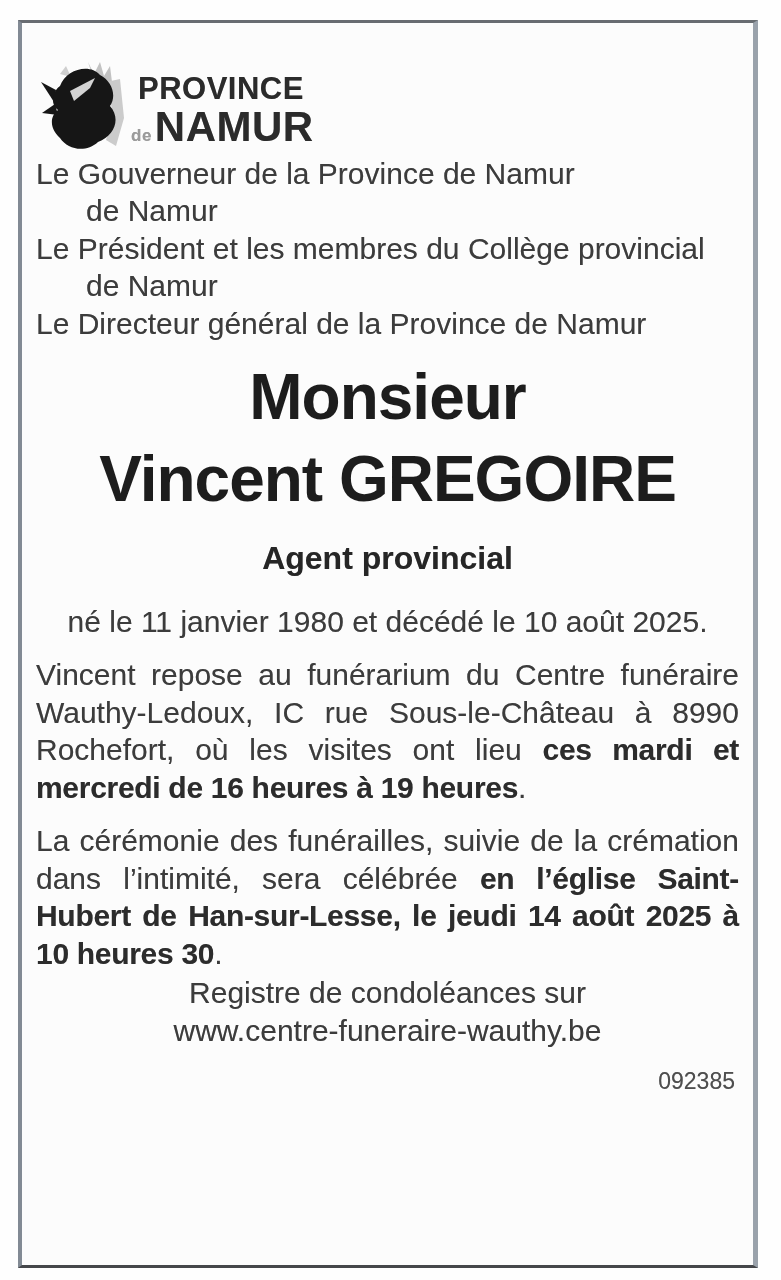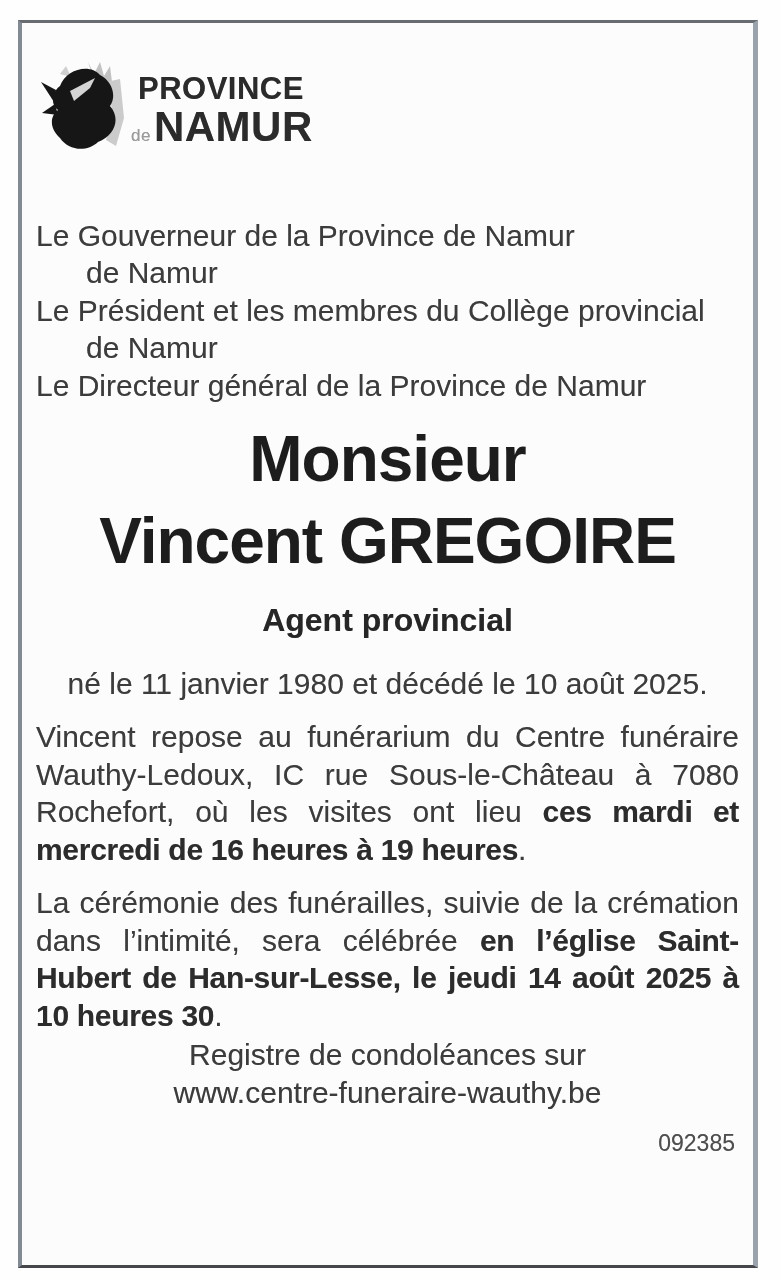--- a/index.html
+++ b/index.html
@@ -32,33 +32,33 @@
   .emblem { width: 88px; height: 92px; flex: 0 0 auto; }
   .logo-text { margin-left: 10px; padding-top: 13px; color: #2b2b2b; }
   .logo-p {
     font-weight: bold;
     font-size: 31px;
     line-height: 31px;
     letter-spacing: 0.5px;
   }
   .logo-n-row { display: flex; align-items: baseline; margin-top: 3px; margin-left: -7px; }
   .logo-de {
-    font-weight: normal;
+    font-weight: bold;
     font-size: 17px;
     color: #9b9b9b;
     margin-right: 3px;
     letter-spacing: 0.5px;
   }
   .logo-n {
     font-weight: bold;
     font-size: 42px;
     line-height: 40px;
     letter-spacing: 0.5px;
   }
-  .from-lines { margin-top: 62px; }
+  .from-lines { }
   .from-line-main { white-space: nowrap; }
   .from-line-wrap { padding-left: 50px; }
   .intro { text-align: center; margin-top: 10px; }
   .headline {
     text-align: center;
     margin: 14px 0 16px 0;
     font-weight: bold;
     color: #1d1d1d;
     font-size: 64px;
     line-height: 82px;
@@ -130,21 +130,21 @@
 
   <h1 class="headline">
     <div>Monsieur</div>
     <div>Vincent GREGOIRE</div>
   </h1>
 
   <div class="role">Agent provincial</div>
 
   <div class="dates">né le 11 janvier 1980 et décédé le 10 août 2025.</div>
 
-  <p class="para"><span>Vincent repose au funérarium du Centre funéraire Wauthy-Ledoux, IC rue Sous-le-Château à 7080 Rochefort, où les visites ont lieu </span><b>ces mardi et mercredi de 16 heures à 19 heures</b><span>.</span></p>
+  <p class="para"><span>Vincent repose au funérarium du Centre funéraire Wauthy-Ledoux, IC rue Sous-le-Château à 8990 Rochefort, où les visites ont lieu </span><b>ces mardi et mercredi de 16 heures à 19 heures</b><span>.</span></p>
 
   <p class="para"><span>La cérémonie des funérailles, suivie de la crémation dans l’intimité, sera célébrée </span><b>en l’église Saint-Hubert de Han-sur-Lesse, le jeudi 14 août 2025 à 10 heures 30</b><span>.</span></p>
 
   <div class="register">
     <div>Registre de condoléances sur</div>
     <div>www.centre-funeraire-wauthy.be</div>
   </div>
 
   <div class="ref">092385</div>
 

